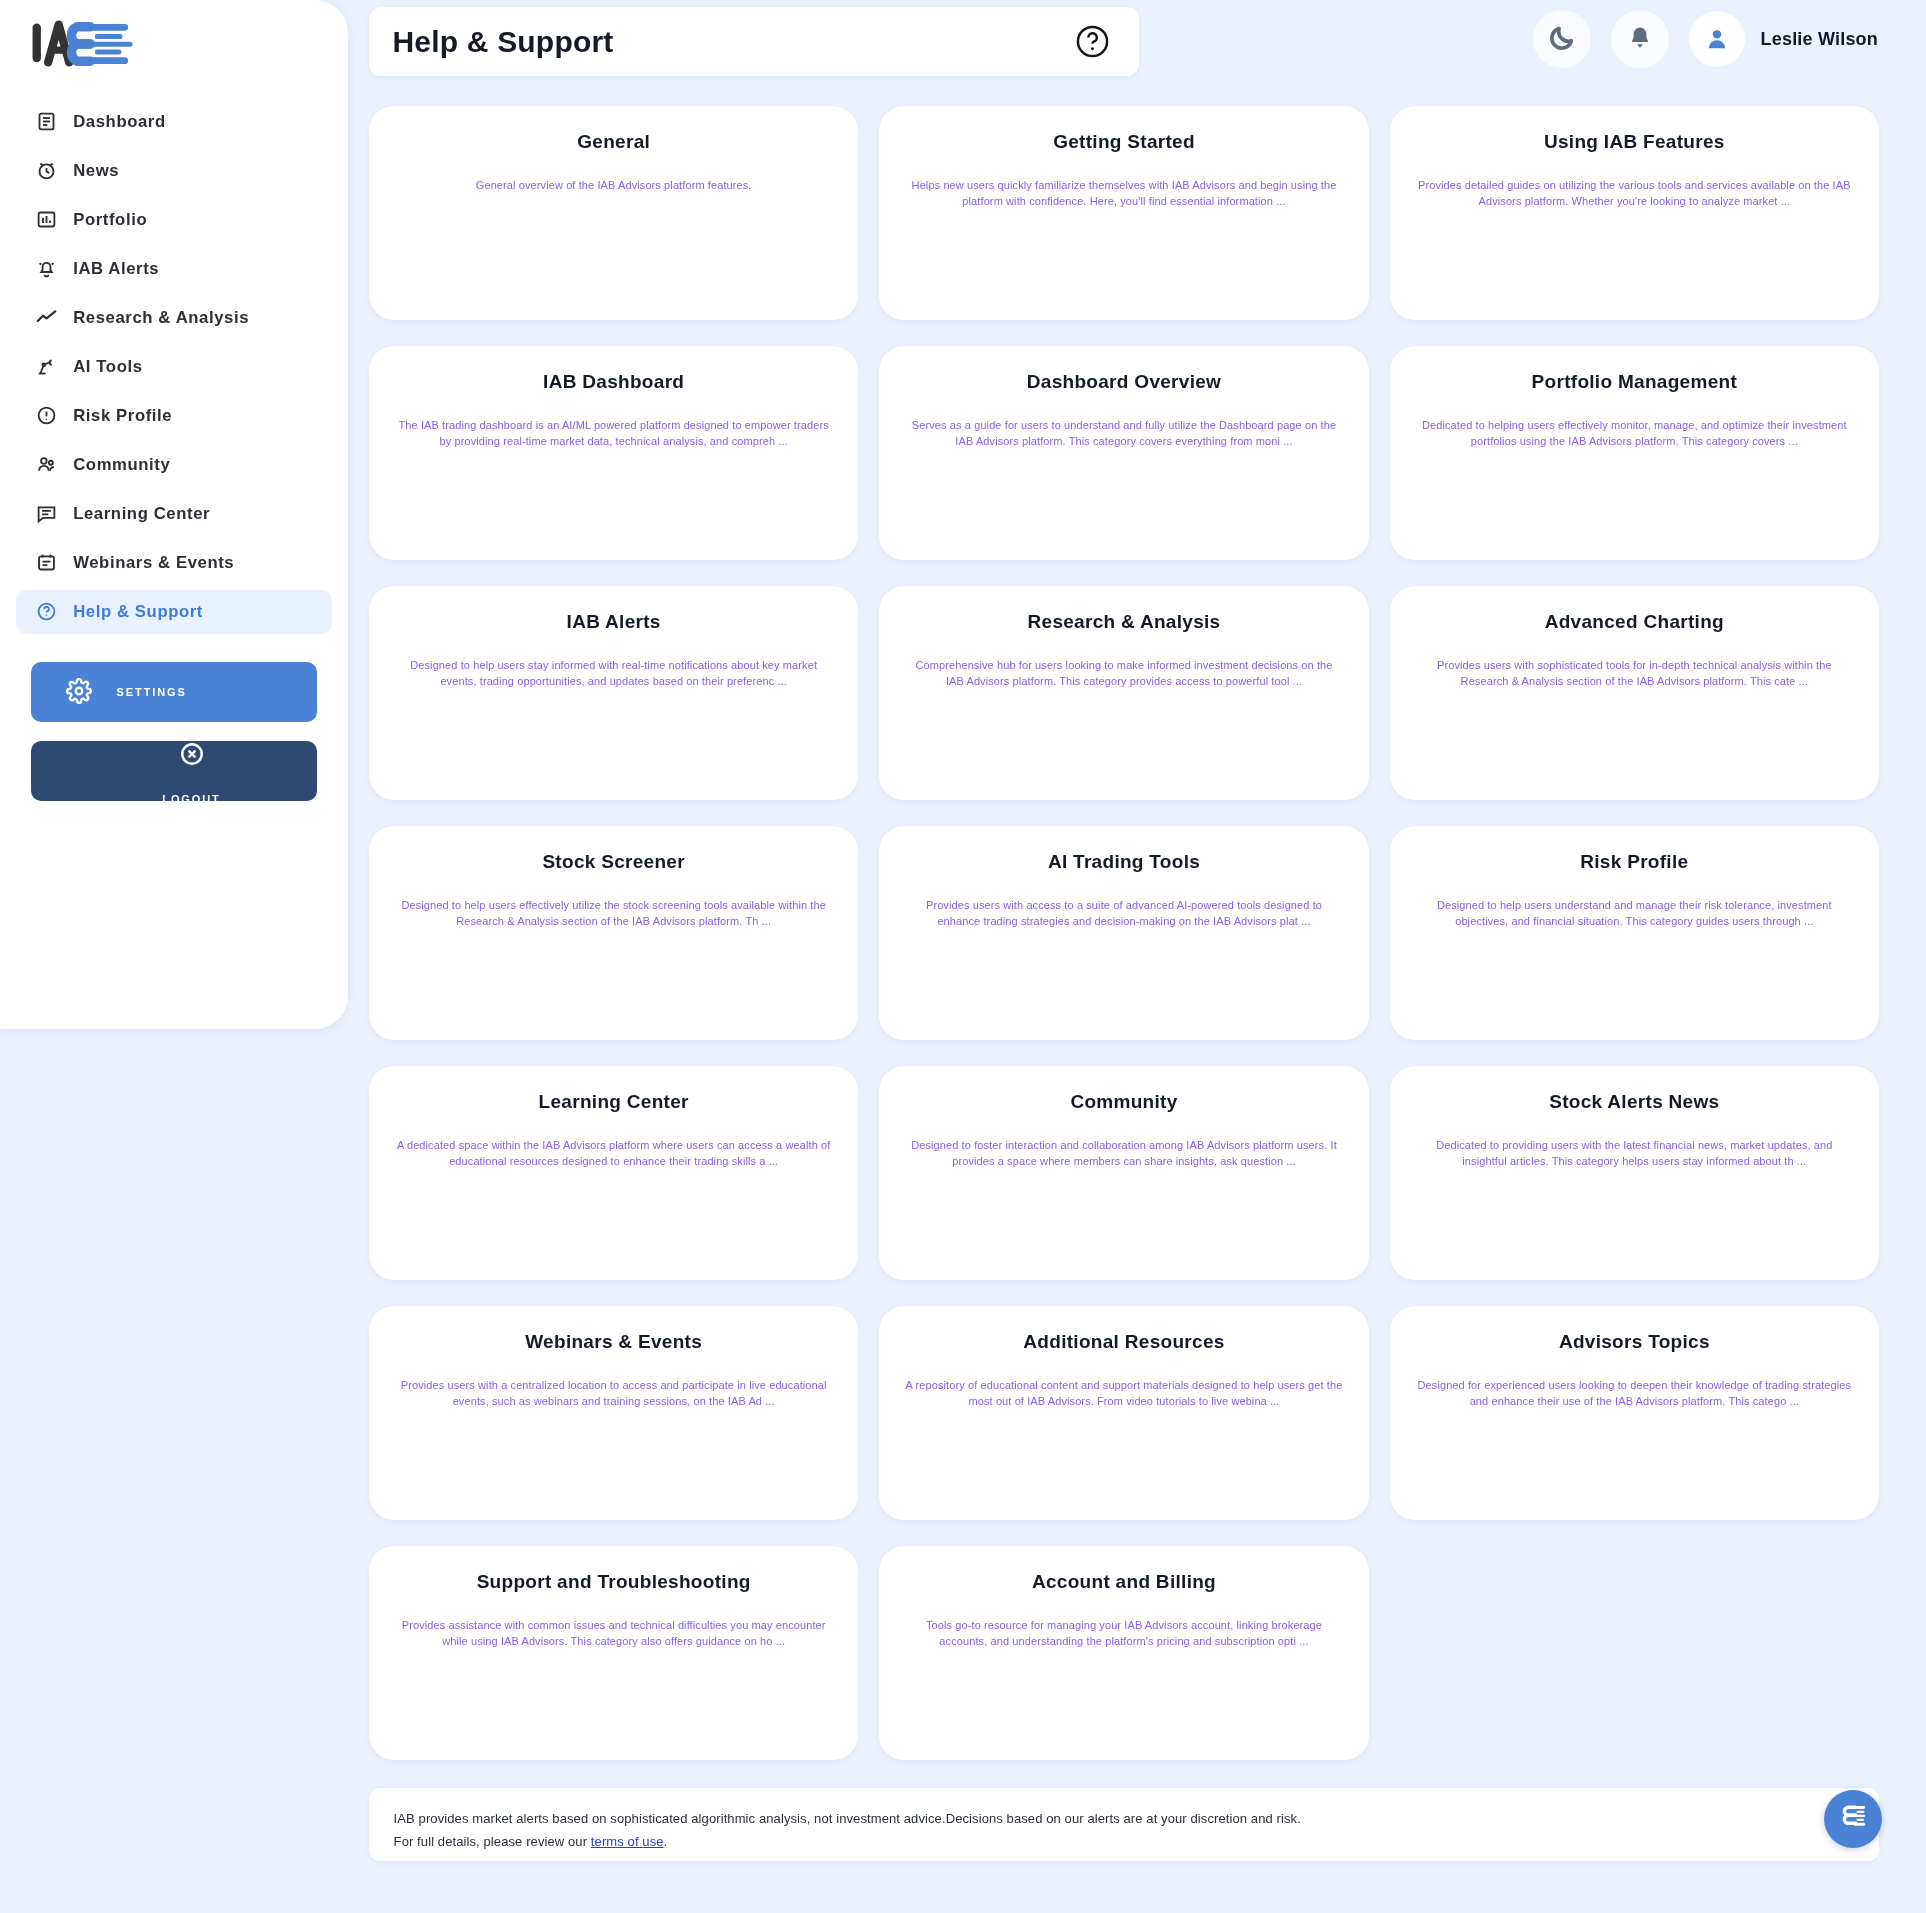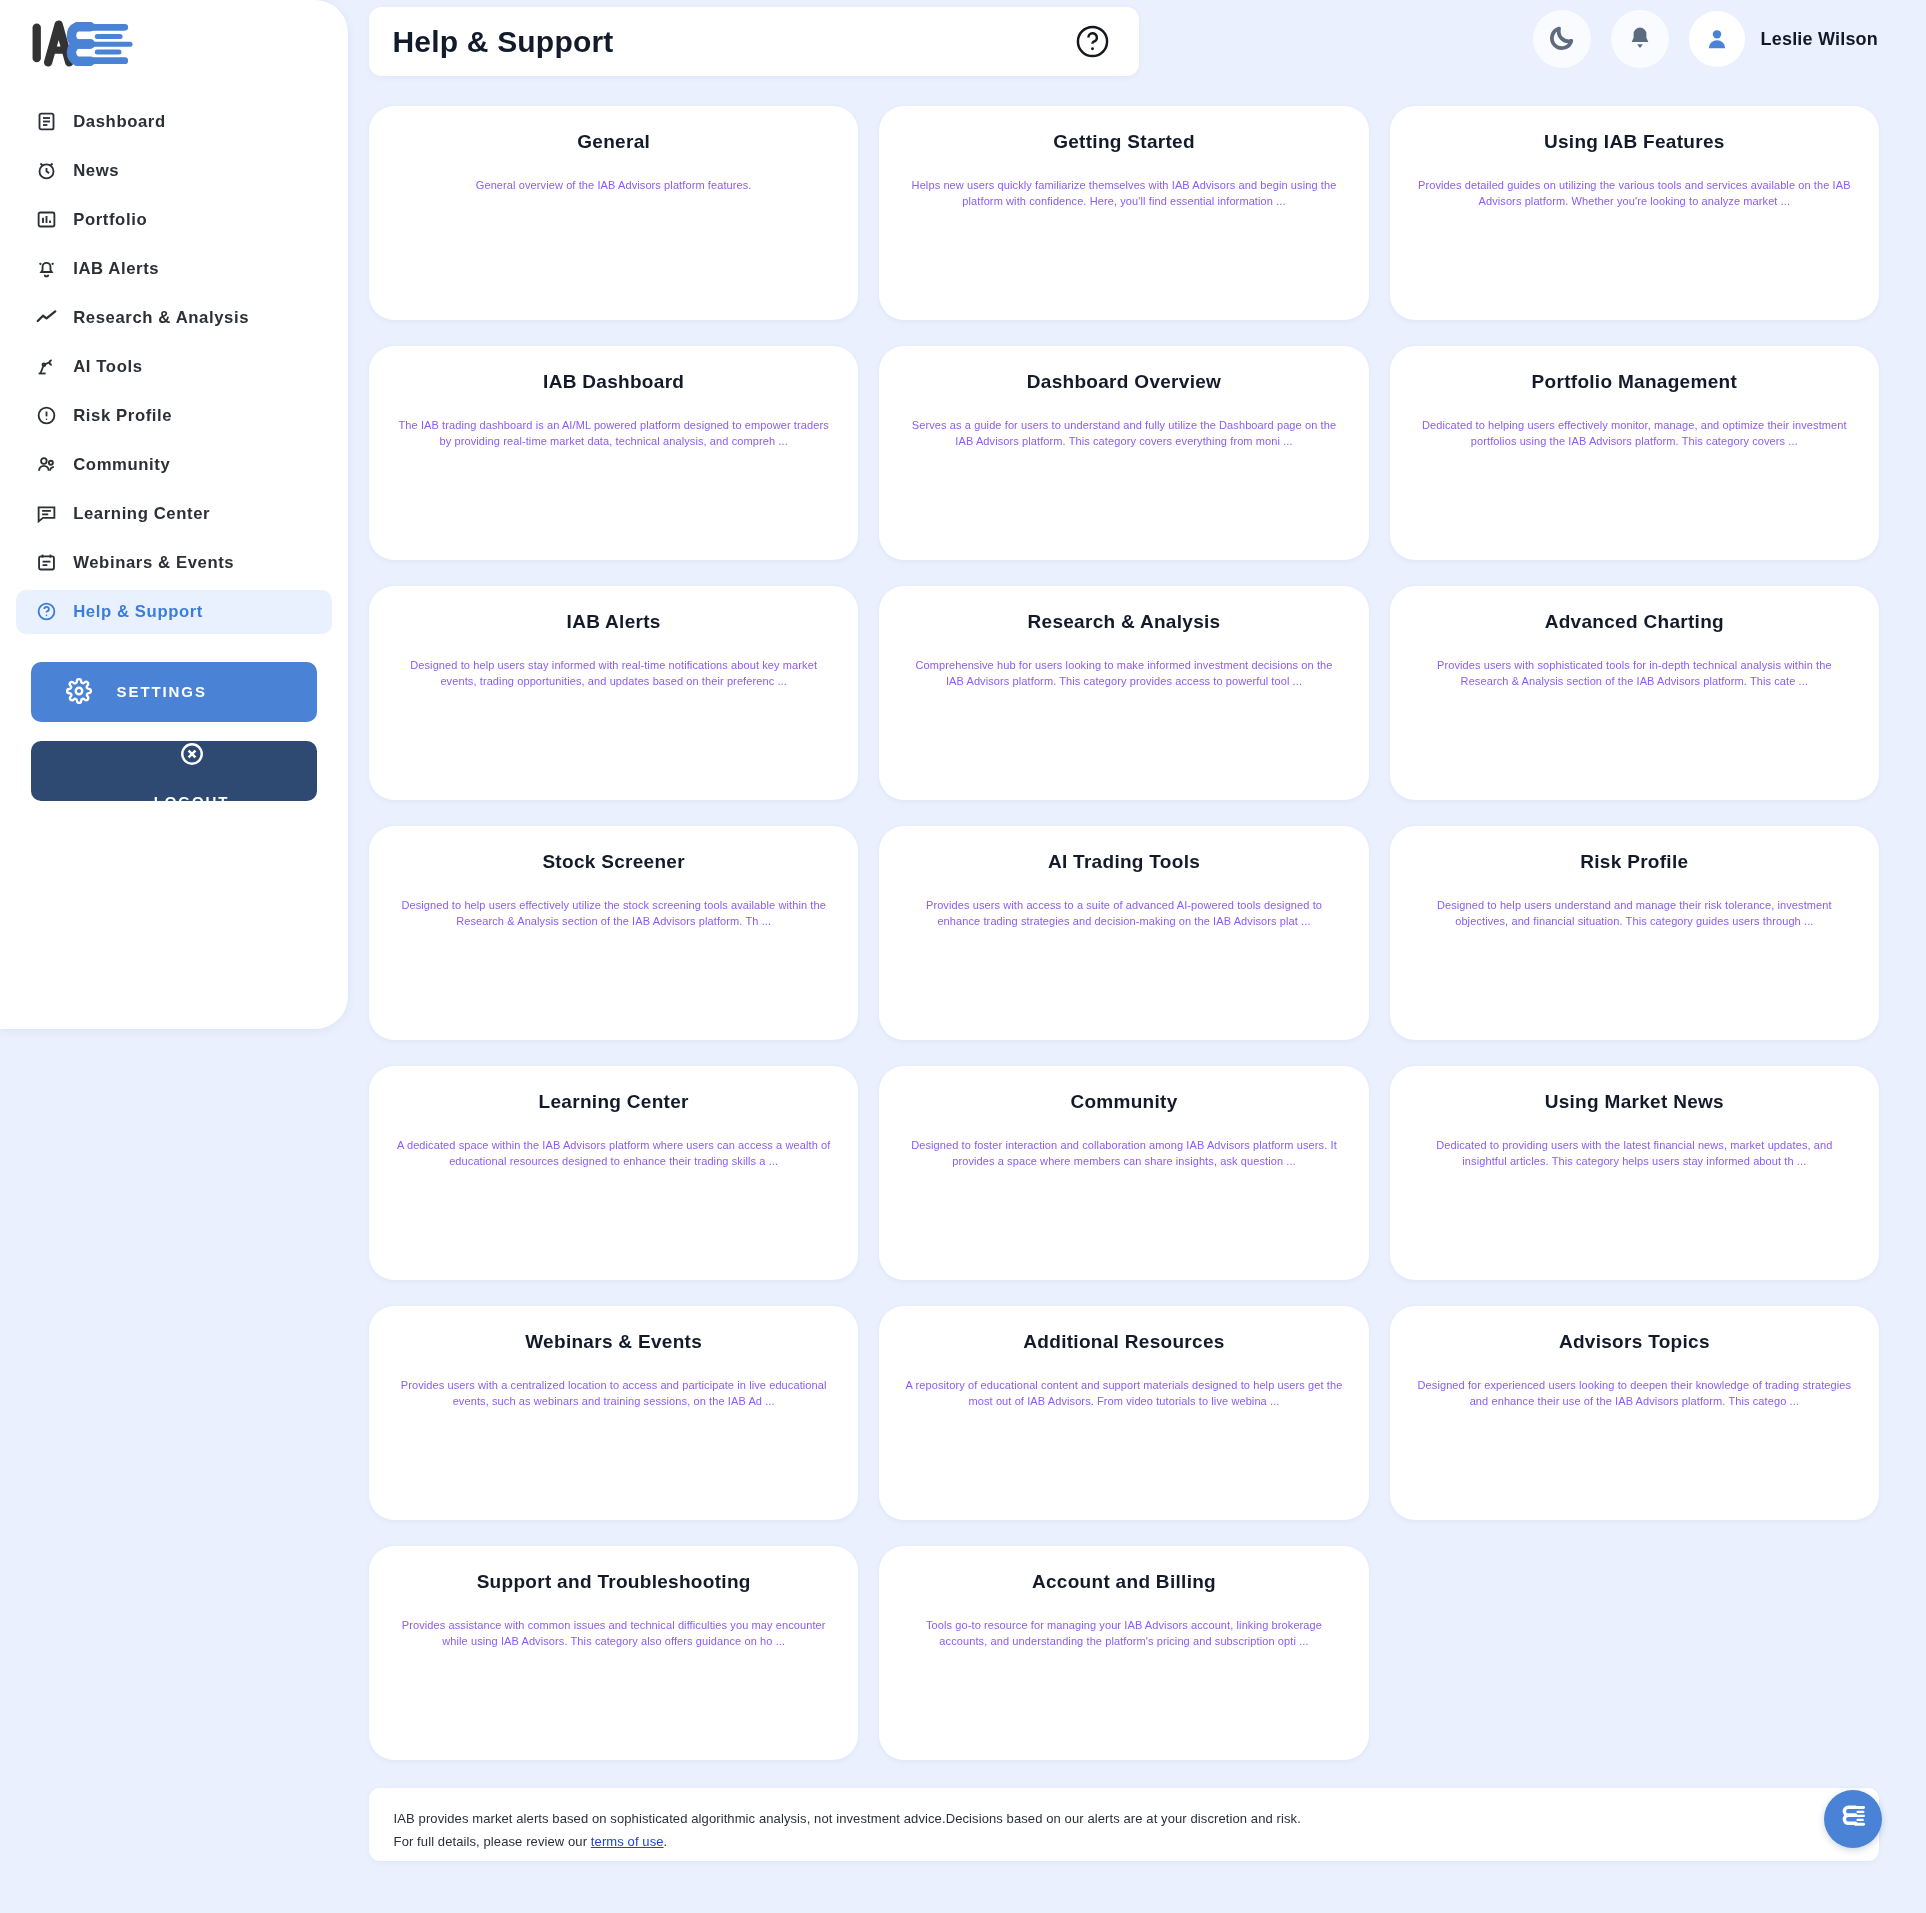--- a/index.html
+++ b/index.html
@@ -58,21 +58,21 @@
     gap: 24.6px;
     height: 60px;
     border-radius: 10px;
     padding-left: 35px;
     cursor: pointer;
     margin-bottom: 19px;
   }
   .side-btn .sb-ico svg { width: 26px; height: 26px; stroke: #fff; fill: none; stroke-width: 2.2; }
   .side-btn .sb-lbl {
     color: #ffffff;
-    font-size: 15px;
+    font-size: 11px;
     font-weight: 700;
     letter-spacing: 1.9px;
   }
   .btn-settings { background: #4a82d6; }
   .btn-logout  { background: #2e4a72; flex-direction: column; }
 
   
   .main {
     position: absolute;
     left: 310px; top: 0;
@@ -470,21 +470,21 @@
       </div>
       <div class="card">
         <div class="card-title">Learning Center</div>
         <div class="card-desc">A dedicated space within the IAB Advisors platform where users can access a wealth of educational resources designed to enhance their trading skills a ...</div>
       </div>
       <div class="card">
         <div class="card-title">Community</div>
         <div class="card-desc">Designed to foster interaction and collaboration among IAB Advisors platform users. It provides a space where members can share insights, ask question ...</div>
       </div>
       <div class="card">
-        <div class="card-title">Using Market News</div>
+        <div class="card-title">Stock Alerts News</div>
         <div class="card-desc">Dedicated to providing users with the latest financial news, market updates, and insightful articles. This category helps users stay informed about th ...</div>
       </div>
       <div class="card">
         <div class="card-title">Webinars &amp; Events</div>
         <div class="card-desc">Provides users with a centralized location to access and participate in live educational events, such as webinars and training sessions, on the IAB Ad ...</div>
       </div>
       <div class="card">
         <div class="card-title">Additional Resources</div>
         <div class="card-desc">A repository of educational content and support materials designed to help users get the most out of IAB Advisors. From video tutorials to live webina ...</div>
       </div>

